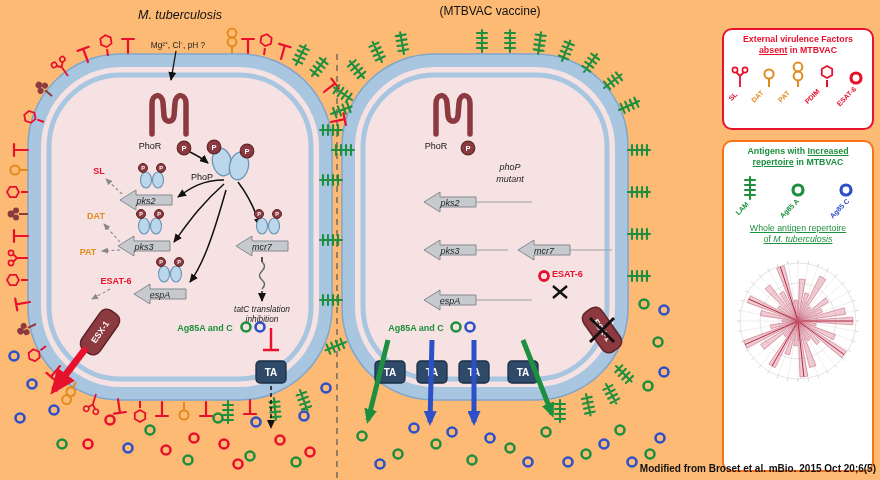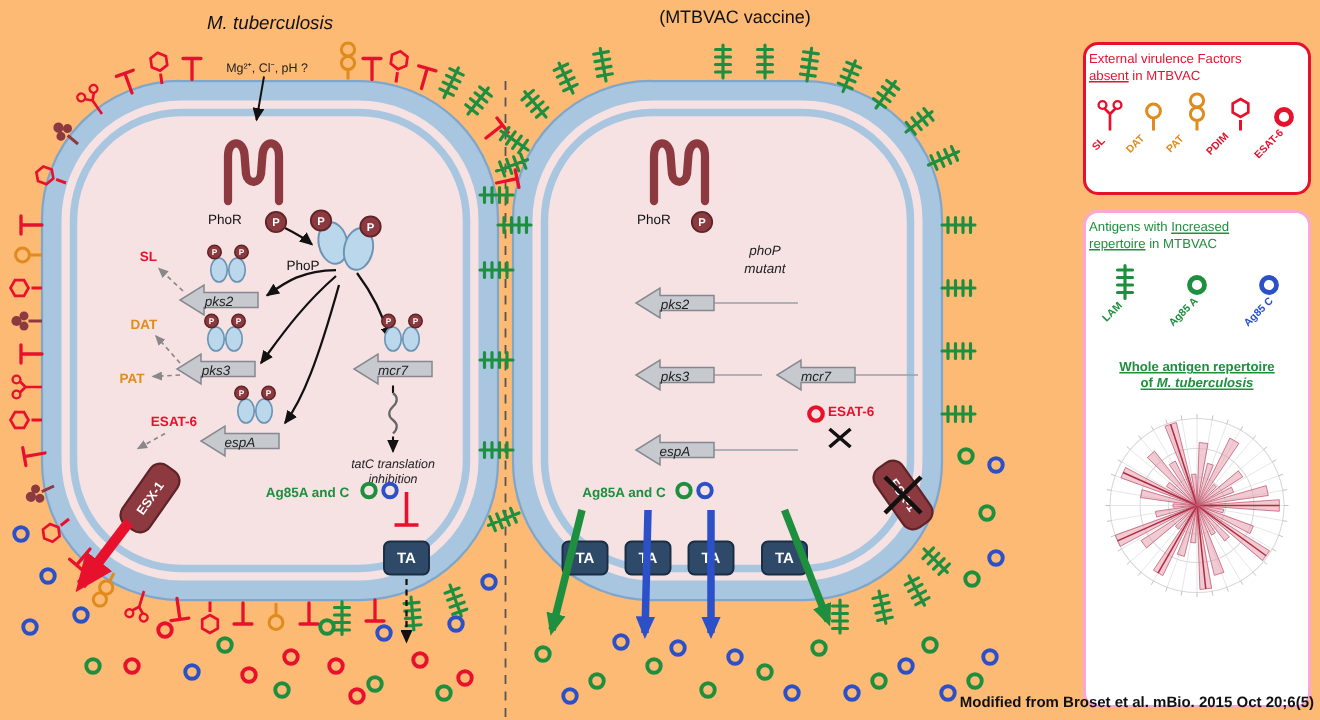--- a/index.html
+++ b/index.html
@@ -4,30 +4,30 @@
 <style>
   html,body{margin:0;padding:0;background:#fff;}
   .stage{position:relative;width:880px;height:480px;background:#fdba74;font-family:"Liberation Sans",sans-serif;overflow:hidden;}
   .title{position:absolute;text-align:center;font-size:12.5px;color:#111;}
   #title-left{left:80px;top:8px;width:200px;font-style:italic;}
   #title-right{left:340px;top:4px;width:300px;line-height:1.25;}
   #title-right .l1{font-style:italic;}
   #title-right .l2{font-size:12px;}
   .legbox{position:absolute;left:722px;width:152px;background:#fff;border-radius:10px;box-sizing:border-box;padding:4px 2px;}
   #vir-box{top:28px;height:102px;border:2px solid #e8112d;}
-  #ant-box{top:140px;height:332px;border:2px solid #f9a8d4;}
-  .legtitle{font-size:8.8px;font-weight:normal;line-height:1.2;}
+  #ant-box{top:140px;height:332px;border:2px solid #f97316;}
+  .legtitle{text-align:center;font-size:8.8px;font-weight:bold;line-height:1.2;}
   #vir-box .legtitle{color:#e8112d;}
   #ant-box .legtitle{color:#1e8f3e;}
   .u{text-decoration:underline;}
   .leg-icons{display:flex;justify-content:space-around;align-items:flex-end;height:32px;margin-top:2px;}
   .leg-labels{display:flex;justify-content:space-around;height:20px;margin-top:2px;}
   .leg-labels span{display:inline-block;transform:rotate(-45deg);font-size:7px;font-weight:bold;white-space:nowrap;}
   .c-red{color:#e8112d;}.c-orange{color:#e08b1e;}.c-green{color:#1e8f3e;}.c-blue{color:#2b50c8;}
-  .rep-title{text-align:center;font-size:8.8px;font-weight:bold;color:#1e8f3e;margin-top:16px;line-height:1.25;}
+  .rep-title{text-align:center;font-size:8.8px;font-weight:normal;color:#1e8f3e;margin-top:0;line-height:1.25;}
   .rep-title .it{font-style:italic;}
   #radar{display:block;margin:2px auto 0 auto;}
   #credit{position:absolute;right:4px;bottom:6px;font-size:10px;font-weight:bold;color:#111;}
   svg text{font-family:"Liberation Sans",sans-serif;}
   .tl{font-size:9px;fill:#111;}
   .tg{font-size:9px;font-style:italic;fill:#222;}
   .tsm{font-size:8.3px;fill:#222;}
   .tit{font-style:italic;}
   .tred{font-size:9px;font-weight:bold;fill:#e8112d;}
   .torange{font-size:9px;font-weight:bold;fill:#e08b1e;}

